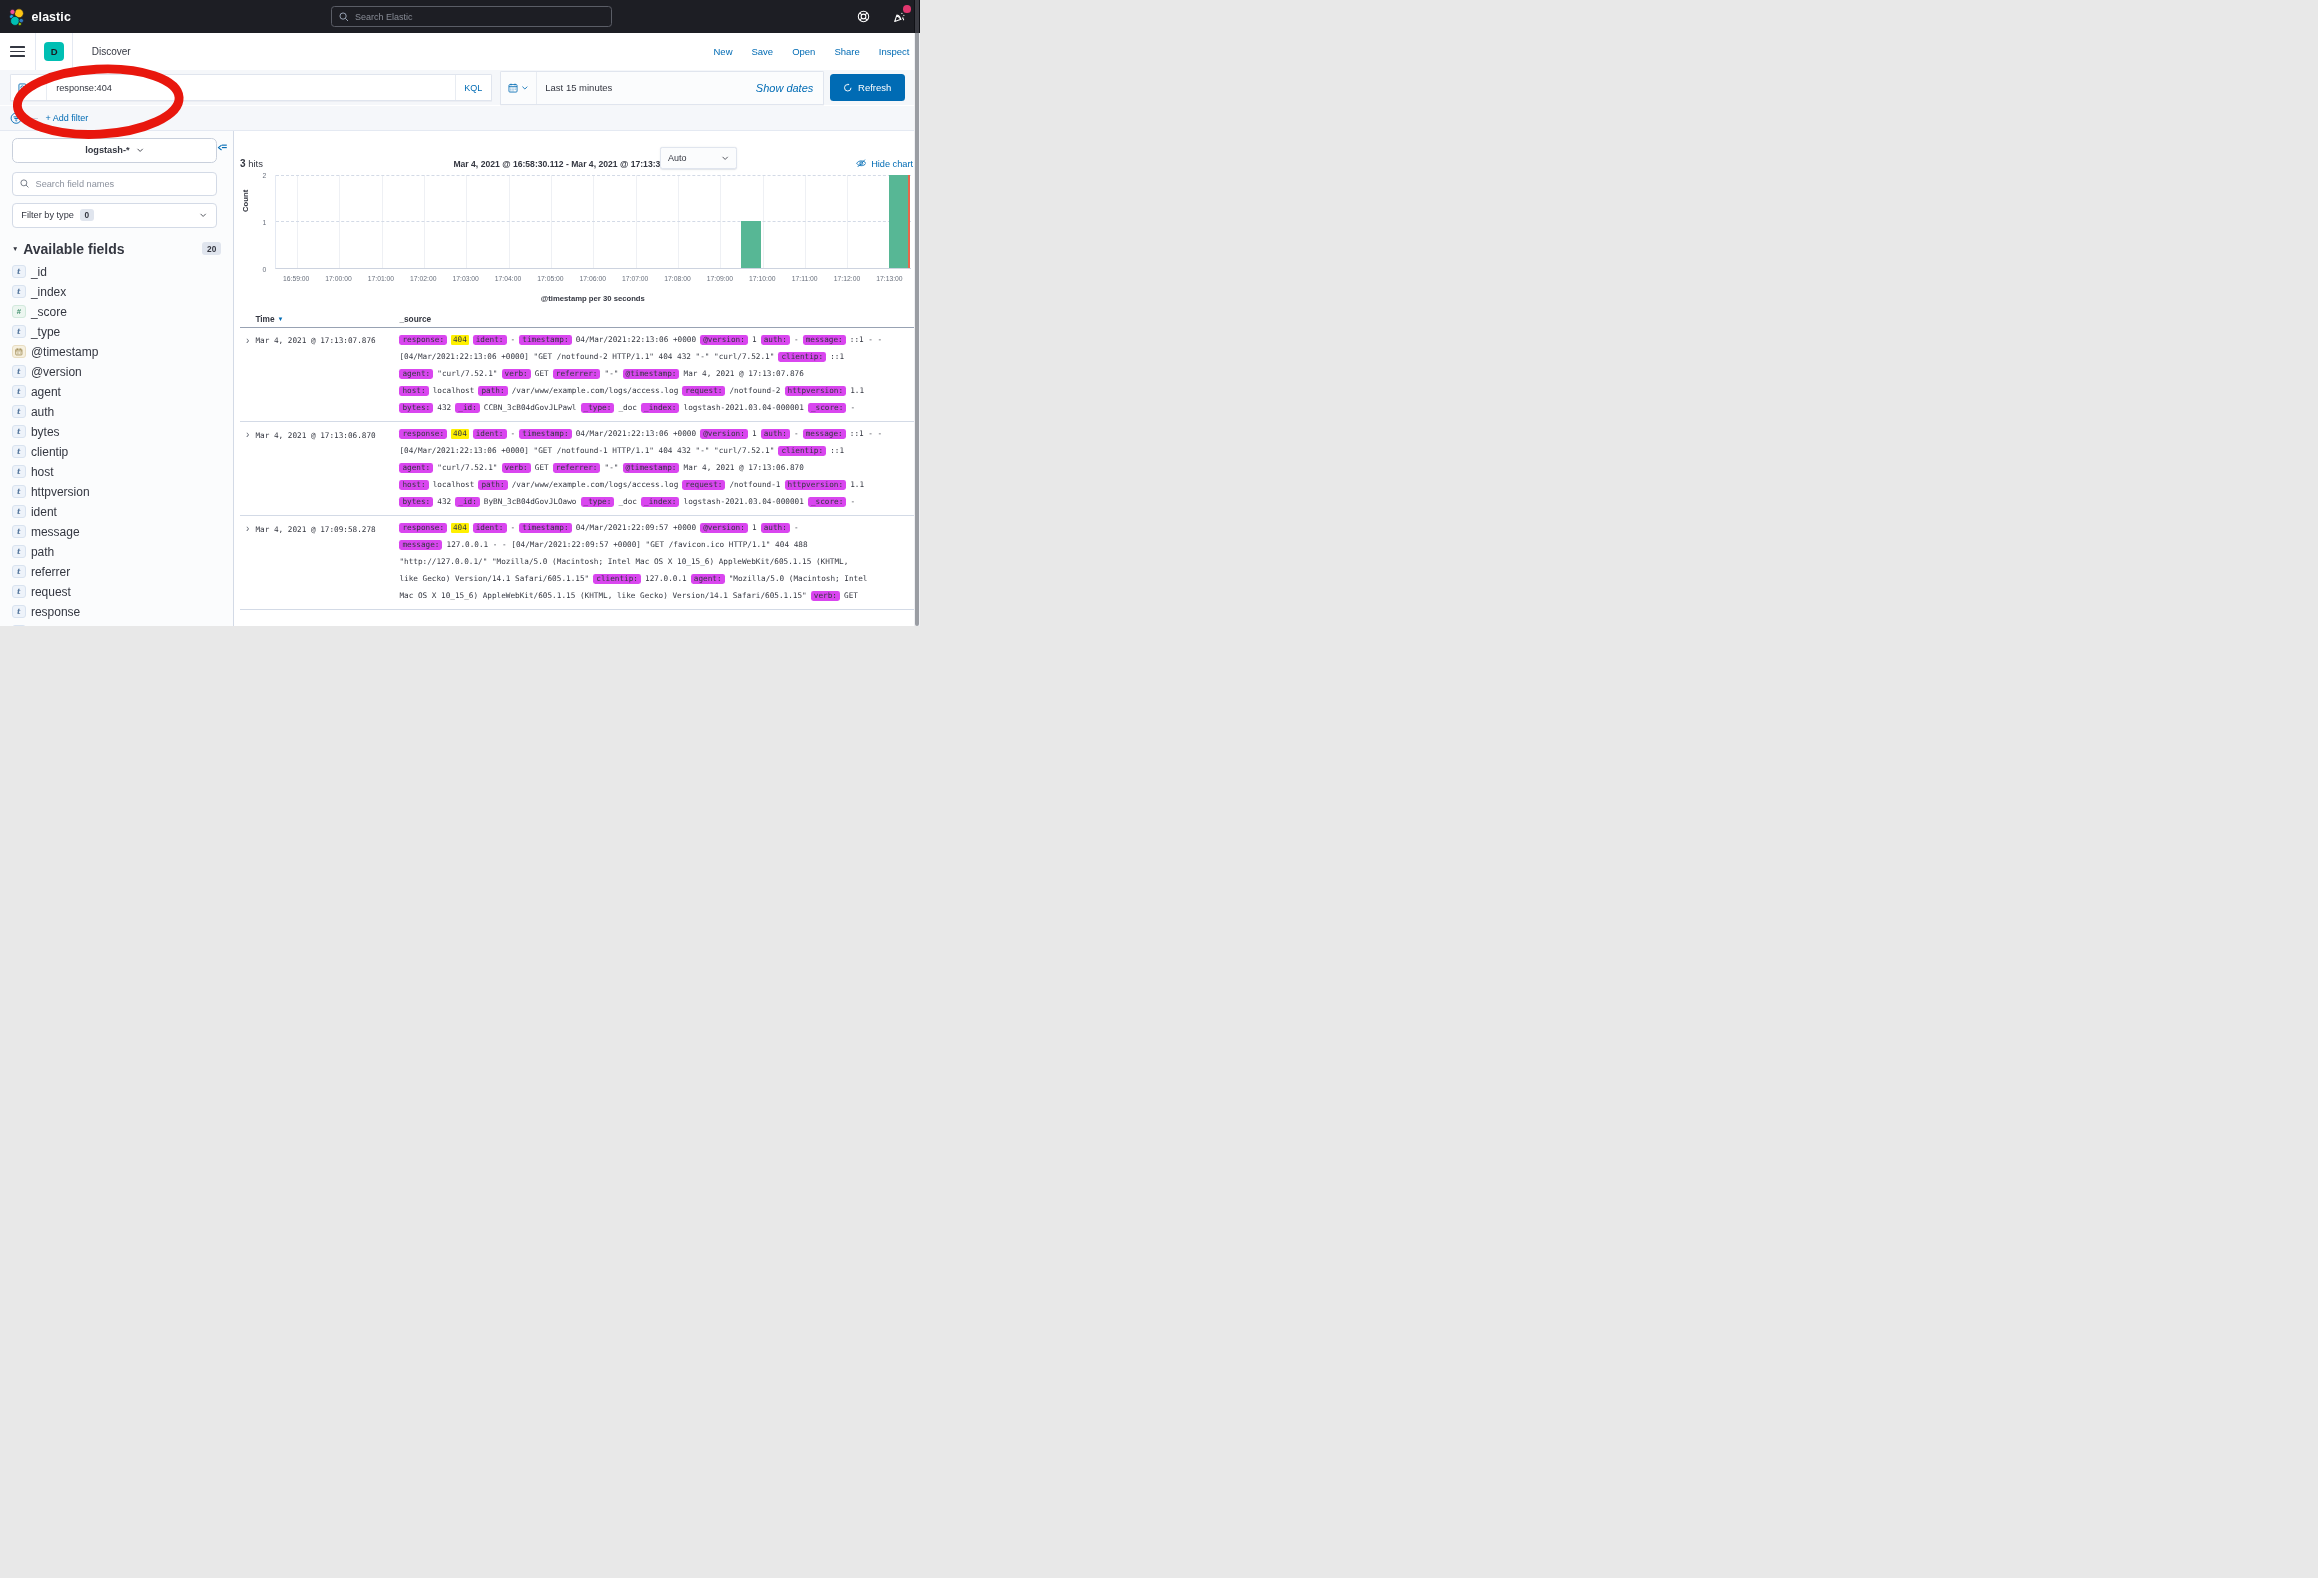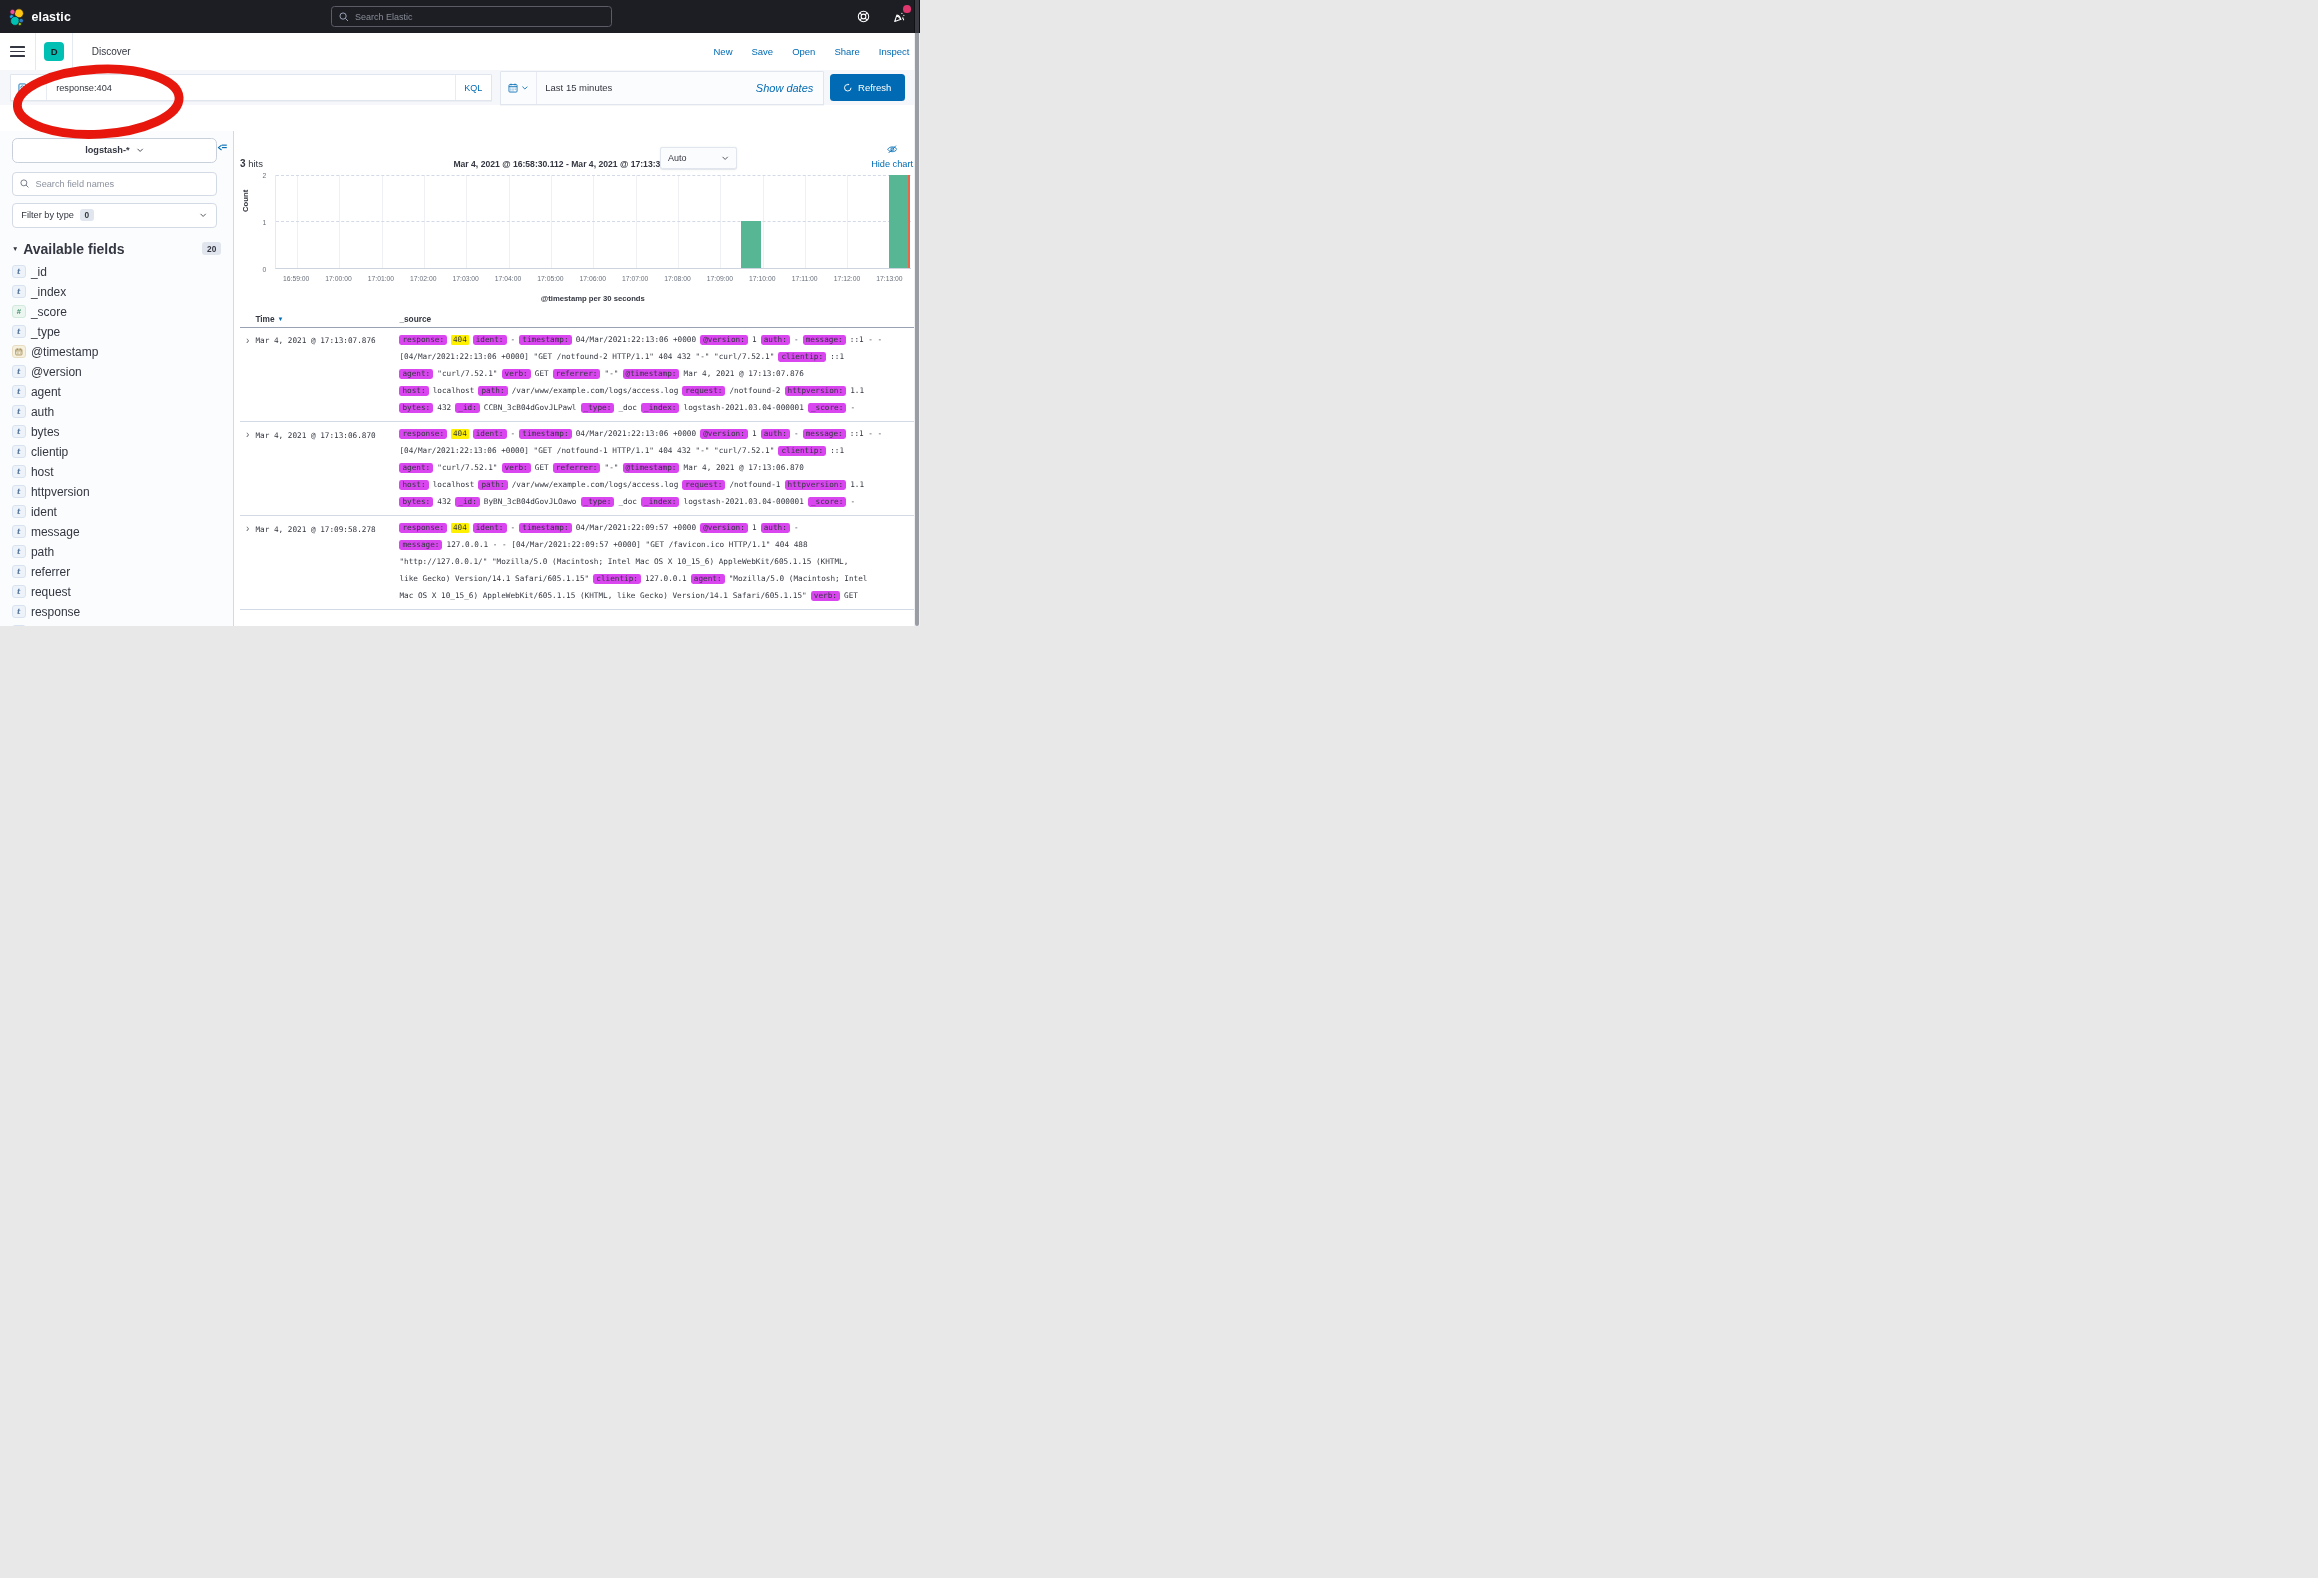--- a/index.html
+++ b/index.html
@@ -76,21 +76,21 @@
   .field-name{font-size:12px;color:#343741;}
   
   .main{flex:1;position:relative;padding:0 6px 0 6px;}
   .results-header{position:absolute;left:6px;right:7px;top:12px;height:26px;display:flex;align-items:flex-end;}
   .hits{font-size:9.5px;}
   .hits b{font-size:10px;}
   .range-title{position:absolute;left:50%;transform:translateX(-54%);font-size:8.6px;font-weight:700;white-space:nowrap;}
   .interval-select{position:absolute;left:420px;width:77px;height:22.5px;background:#fbfcfd;border:0.6px solid #e0e5ee;
     border-radius:2.4px;box-shadow:0 0.6px 1.2px rgba(152,162,179,.3);display:flex;align-items:center;
     justify-content:space-between;padding:0 7px;font-size:9px;cursor:pointer;}
-  .hidechart{margin-left:auto;display:flex;align-items:center;gap:4.7px;color:#006bb4;font-size:9.2px;cursor:pointer;flex-direction:column;}
+  .hidechart{margin-left:auto;display:flex;align-items:center;gap:4.7px;color:#006bb4;font-size:9.2px;cursor:pointer;}
   
   .chart-wrap{position:absolute;left:6px;right:7px;top:34px;height:142px;}
   .ylabel{position:absolute;left:1.2px;top:47px;transform:rotate(-90deg);transform-origin:left top;
     font-size:7.7px;font-weight:700;color:#343741;}
   .plot{position:absolute;left:35px;right:2.4px;top:9.5px;height:94px;border-bottom:0.6px solid #cdd3df;border-left:0.6px solid #e4e9f2;}
   .vline{position:absolute;top:0;bottom:0;width:0.6px;background:#eef0f4;}
   .hline{position:absolute;left:0;right:0;height:0;border-top:0.9px dashed #d3dae6;}
   .bar{position:absolute;bottom:0;background:#57b795;}
   .bar .endmark{position:absolute;right:-0.6px;top:0;bottom:0;width:1.5px;background:#e7664c;}
   .ylabels{position:absolute;left:0;width:31px;top:9.5px;height:94px;}
@@ -235,20 +235,33 @@
     </div>
     <button class="refresh-btn">
       <svg width="9.5" height="9.5" viewBox="0 0 16 16" fill="none" stroke="#fff" stroke-width="1.6">
         <path d="M13.5 8 A5.5 5.5 0 1 1 8 2.5"></path>
         <path d="M8 0.8 L10.8 2.5 L8 4.4 Z" fill="#fff" stroke="none"></path>
       </svg>
       <span>Refresh</span>
     </button>
   </div>
 
+  <div class="filterrow">
+    <span>
+      <svg width="12.4" height="12.4" viewBox="0 0 16 16" fill="none" stroke="#006bb4" stroke-width="1.2">
+        <circle cx="8" cy="8" r="6.6"></circle>
+        <line x1="4.5" y1="6.3" x2="11.5" y2="6.3"></line>
+        <line x1="5.6" y1="8.4" x2="10.4" y2="8.4"></line>
+        <line x1="6.7" y1="10.5" x2="9.3" y2="10.5"></line>
+        <circle cx="8" cy="12.2" r="0.5" fill="#006bb4" stroke="none"></circle>
+      </svg>
+    </span>
+    <span class="filter-dash"></span>
+    <span class="addfilter">+ Add filter</span>
+  </div>
 
   <div class="content">
 
     <aside class="sidebar">
       <span class="collapse-icon">
         <svg width="11.2" height="11.2" viewBox="0 0 16 16" fill="none" stroke="#006bb4" stroke-width="1.6">
           <line x1="7" y1="4.5" x2="14" y2="4.5"></line>
             <line x1="7" y1="8" x2="14" y2="8"></line>
           <path d="M6.5 4.5 L2 8 L6.5 11.5" stroke-linejoin="round"></path>
         </svg>

